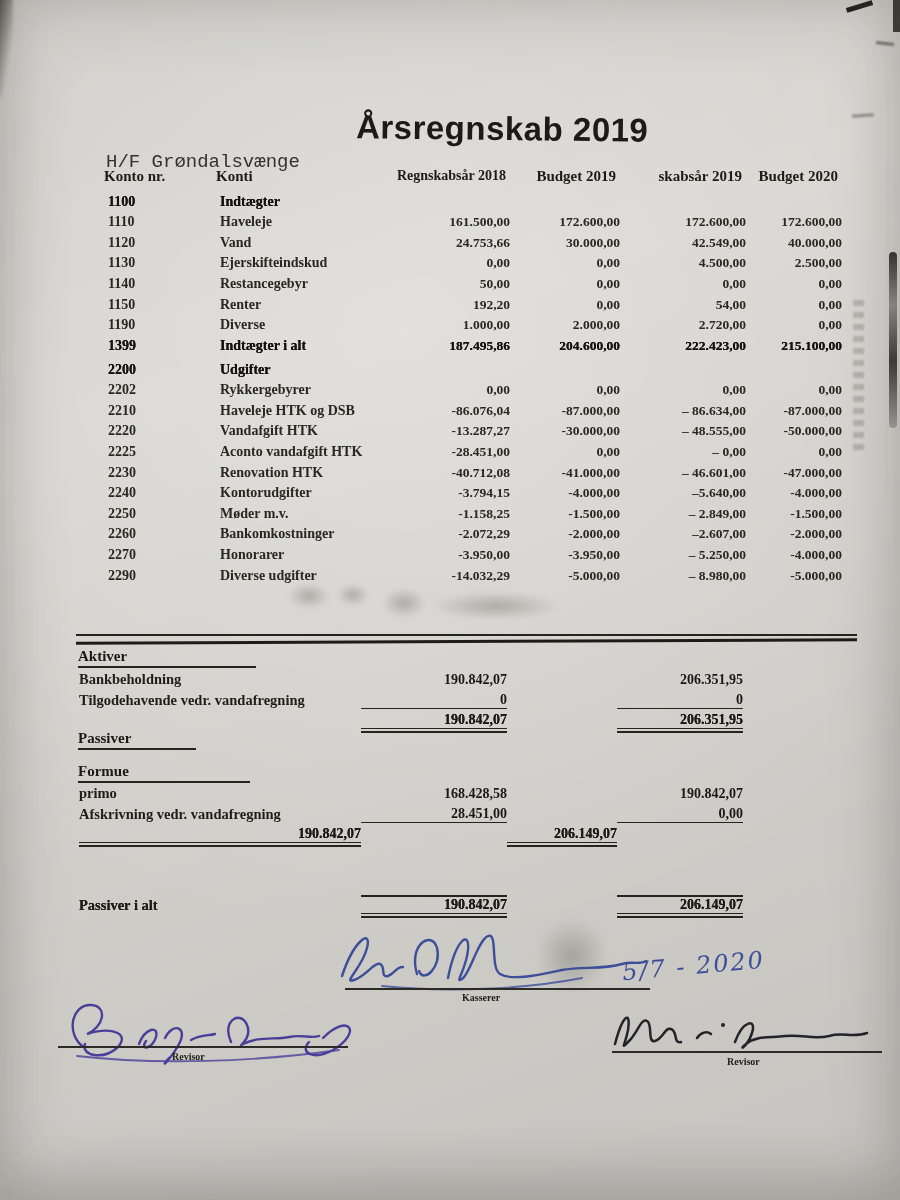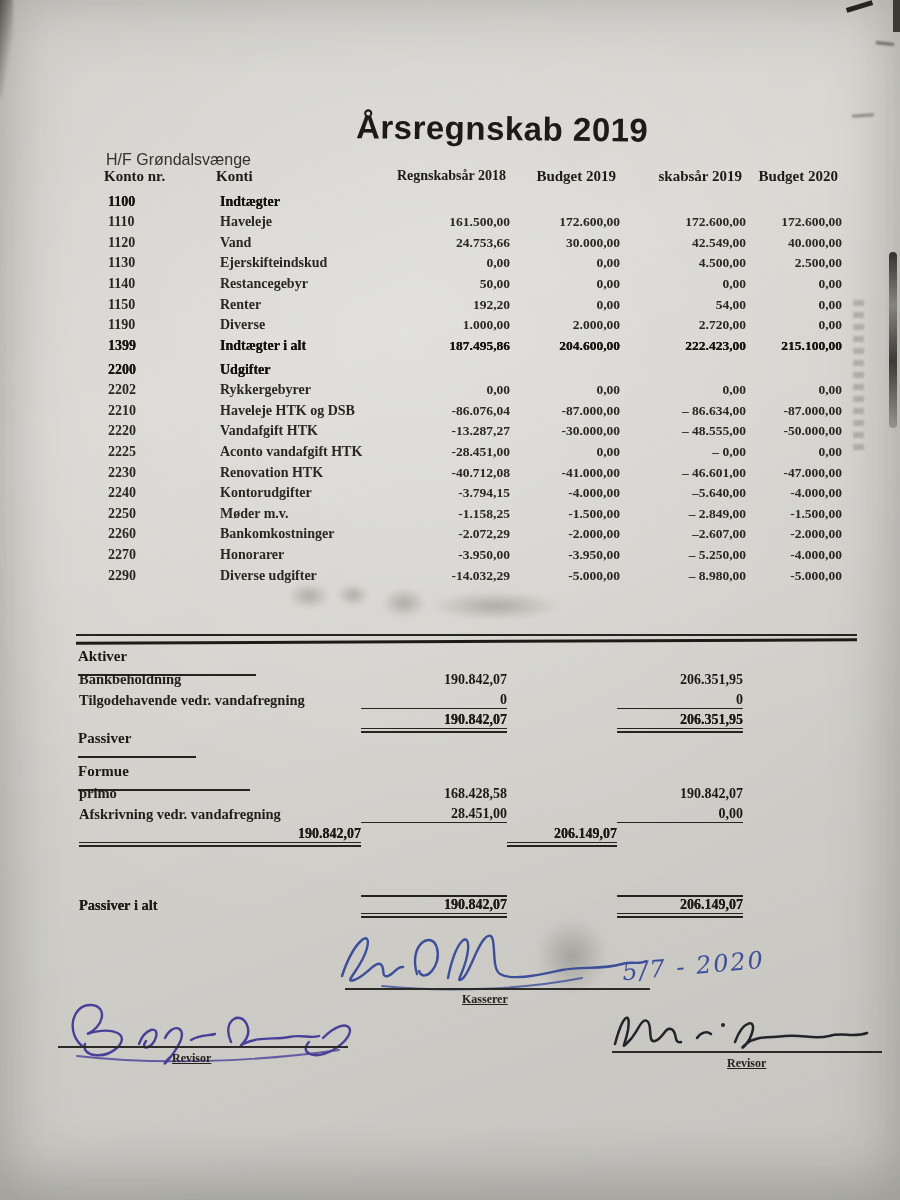--- a/index.html
+++ b/index.html
@@ -28,46 +28,46 @@
   .stain{position:absolute;border-radius:50%;filter:blur(2px);
     background:radial-gradient(closest-side, rgba(112,110,102,.42), rgba(112,110,102,0));}
   .stain.s1{left:288px;top:583px;width:42px;height:26px;}
   .stain.s2{left:337px;top:584px;width:32px;height:22px;}
   .stain.s3{left:382px;top:588px;width:44px;height:30px;}
   .stain.s4{left:432px;top:592px;width:128px;height:28px;border-radius:40%;}
   .stain.s5{left:536px;top:918px;width:72px;height:76px;}
   
   .title{position:absolute;left:356px;top:110px;margin:0;font-family:"Liberation Sans",sans-serif;
     font-size:33px;font-weight:bold;letter-spacing:.5px;color:#1d1b17;transform:rotate(.7deg);white-space:nowrap;}
-  .org{position:absolute;left:106px;top:151px;font-family:Liberation Sans, sans-serif;
-    font-size:16px;font-weight:normal;color:#34322c;}
+  .org{position:absolute;left:106px;top:151px;font-family:Liberation Mono, monospace;
+    font-size:19px;font-weight:normal;color:#34322c;}
   .grid6{display:grid;grid-template-columns:112px 144px 146px 110px 126px 96px;padding-left:104px;}
   .thead{position:absolute;left:0;top:168px;width:900px;font-size:15px;color:#1e1b15;}
   .thead .cell{white-space:nowrap;}
   .sec{position:absolute;left:4px;width:900px;}
   .row{height:20.6px;align-items:end;}
   .cell{white-space:nowrap;position:relative;}
   .konto,.label{font-size:14px;}
   .num{text-align:right;font-size:13.5px;}
   .b{color:#14120d;text-shadow:0 0 .5px currentColor;}
   
   .bal .row{display:grid;grid-template-columns:282px 146px 110px 126px;padding-left:75px;height:20.4px;align-items:end;}
   .bal .blabel{font-size:14.5px;color:#201d17;}
   .bal .num{font-size:14px;color:#1c1915;}
   .heading{position:absolute;left:78px;font-size:15px;color:#1c1914;border-bottom:2.2px solid #26231d;
-    width:178px;padding-bottom:9px;}
+    width:178px;padding-bottom:1px;}
   .u1{border-bottom:1.9px solid #26231d;}
   .u2{border-bottom:1.8px solid #26231d;}
   .u2::after{content:"";position:absolute;left:0;right:0;bottom:-4.5px;height:1.8px;background:#26231d;}
   .topline::before{content:"";position:absolute;left:0;right:0;top:-2px;height:1.8px;background:#26231d;}
   .fullrule{position:absolute;left:76px;width:781px;height:2px;background:#26231d;}
   .fullrule.thick{height:2.8px;background:#1d1b16;transform:rotate(-.25deg);}
   
   .sigline{position:absolute;height:2px;background:#2b2a26;}
-  .sig-label{position:absolute;font-size:12px;color:#24211b;text-decoration:underline;}
+  .sig-label{position:absolute;font-size:10px;color:#24211b;}
   .date-note{position:absolute;left:622px;top:952px;font-family:"DejaVu Serif",serif;font-style:italic;
     font-weight:normal;font-size:24px;color:#3d4f99;transform:rotate(-5deg);letter-spacing:2px;}
   svg.sig{position:absolute;overflow:visible;}
 </style>
 </head>
 <body>
 
 <div class="photo">
 
   <div class="wedge"></div>

